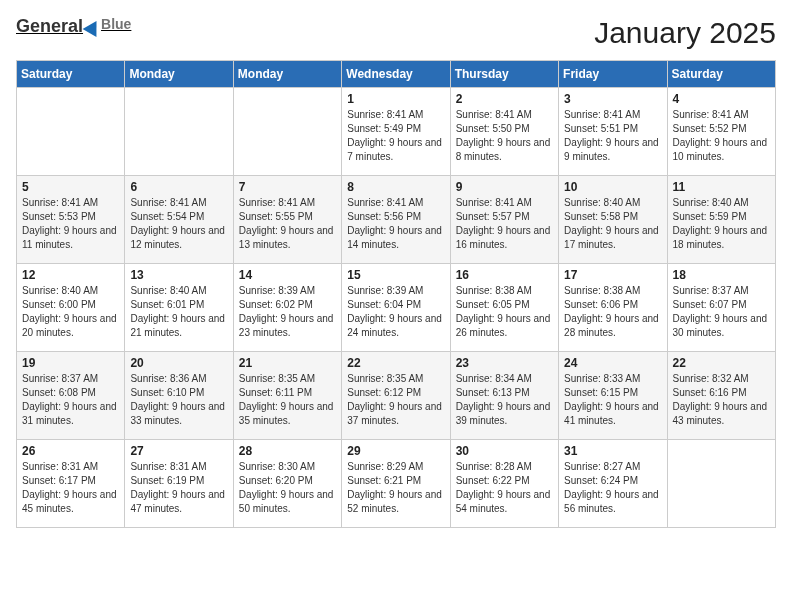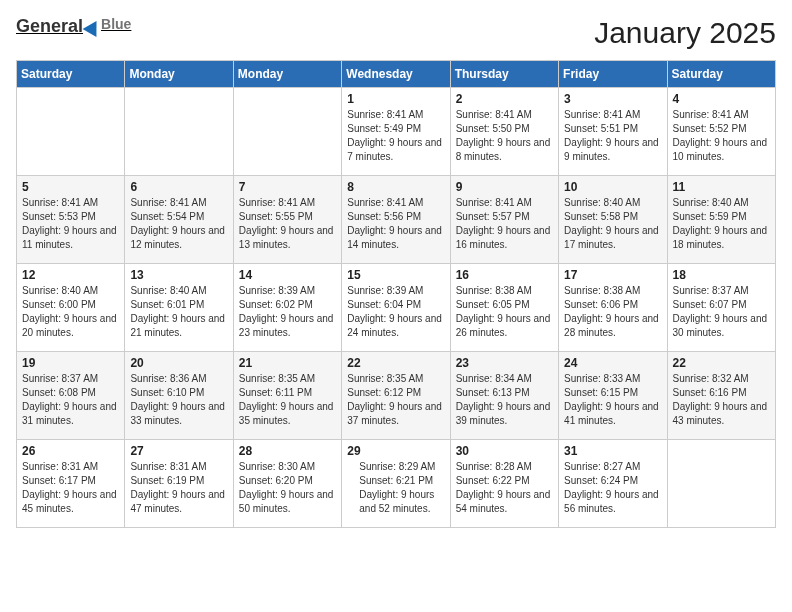--- a/index.html
+++ b/index.html
@@ -302,21 +302,21 @@
 Daylight: 9 hours and 47 minutes.</div>
         </td>
         <td>
           <div class="day-num">28</div>
           <div class="day-info" style="white-space: pre-line;">Sunrise: 8:30 AM
 Sunset: 6:20 PM
 Daylight: 9 hours and 50 minutes.</div>
         </td>
         <td>
           <div class="day-num">29</div>
-          <div class="day-info" style="white-space: pre-line; margin-left: 12px;">Sunrise: 8:29 AM
+          <div class="day-info" style="white-space: pre-line;">Sunrise: 8:29 AM
 Sunset: 6:21 PM
 Daylight: 9 hours and 52 minutes.</div>
         </td>
         <td>
           <div class="day-num">30</div>
           <div class="day-info" style="white-space: pre-line;">Sunrise: 8:28 AM
 Sunset: 6:22 PM
 Daylight: 9 hours and 54 minutes.</div>
         </td>
         <td>

